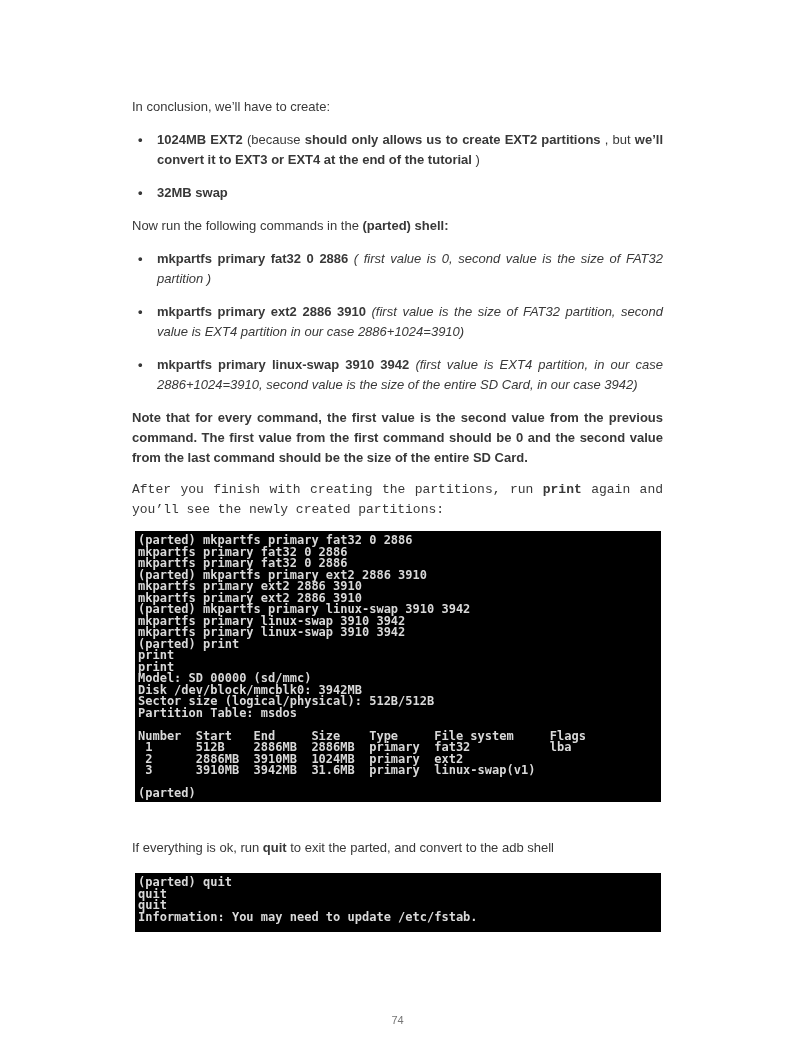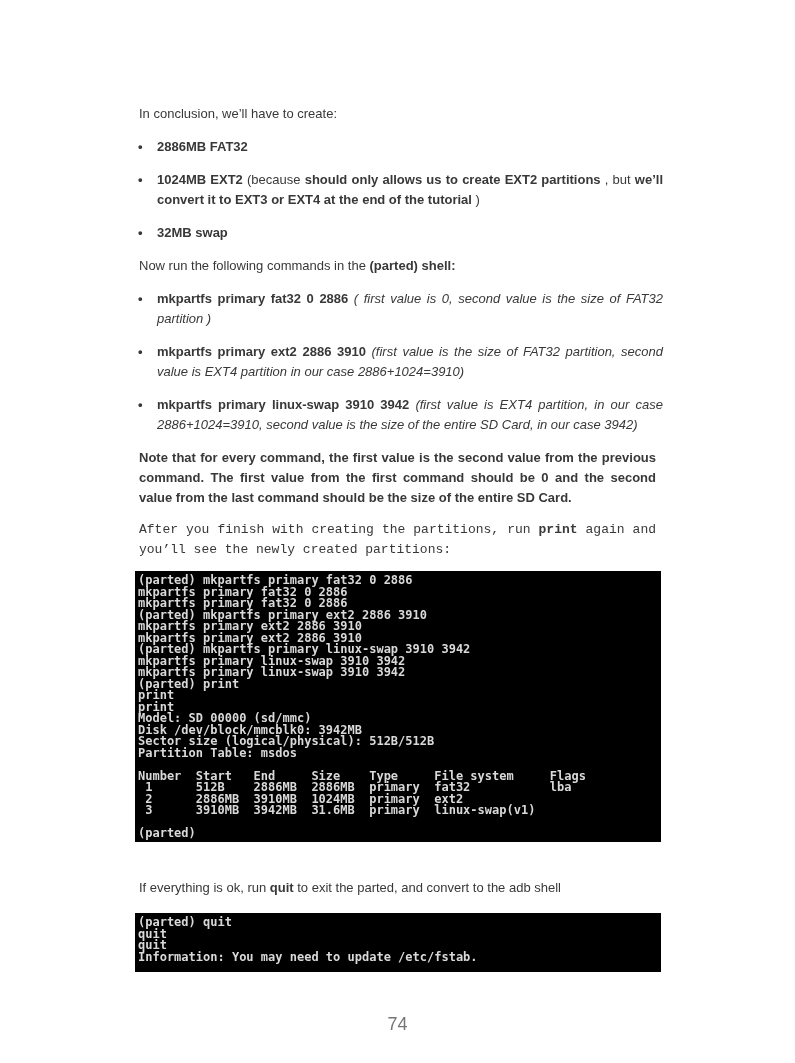--- a/index.html
+++ b/index.html
@@ -13,21 +13,21 @@
     overflow: hidden;
   }
   .content {
     position: absolute;
     left: 132px;
     top: 97px;
     width: 531px;
     font-size: 13px;
     line-height: 20px;
   }
-  p { margin: 7px; text-align: justify; }
+  p { margin: 0; text-align: justify; }
   .mt { margin-top: 13px; }
   .mt12 { margin-top: 12px; font-family: Liberation Mono, monospace; }
   ul { list-style: none; margin: 0; padding: 0; }
   li {
     position: relative;
     padding-left: 25px;
     margin-top: 13px;
     text-align: justify;
   }
   li::before {
@@ -56,37 +56,34 @@
   }
   #terminal1 { height: 271px; }
   #terminal2 { height: 59px; margin-top: 15px; }
   .page-number {
     position: absolute;
     left: 0;
     right: 0;
     top: 1014px;
     text-align: center;
     color: #757575;
-    font-size: 18px;
+    font-size: 11px;
   }
 </style>
 </head>
 <body>
 
 <div class="page">
   <div class="content">
 
     <p>
       <span>In conclusion, we’ll have to create:</span>
     </p>
 
     <ul>
-      <li>
-        <span class="b">2886MB FAT32</span>
-      </li>
       <li>
         <span class="b">1024MB EXT2 </span><span>(because </span><span class="b">should only allows us to create EXT2 partitions</span><span> , but </span><span class="b">we’ll convert it to EXT3 or EXT4 at the end of the tutorial</span><span> )</span>
       </li>
       <li>
         <span class="b">32MB swap</span>
       </li>
     </ul>
 
     <p class="mt">
       <span>Now run the following commands in the </span><span class="b">(parted) shell:</span>

